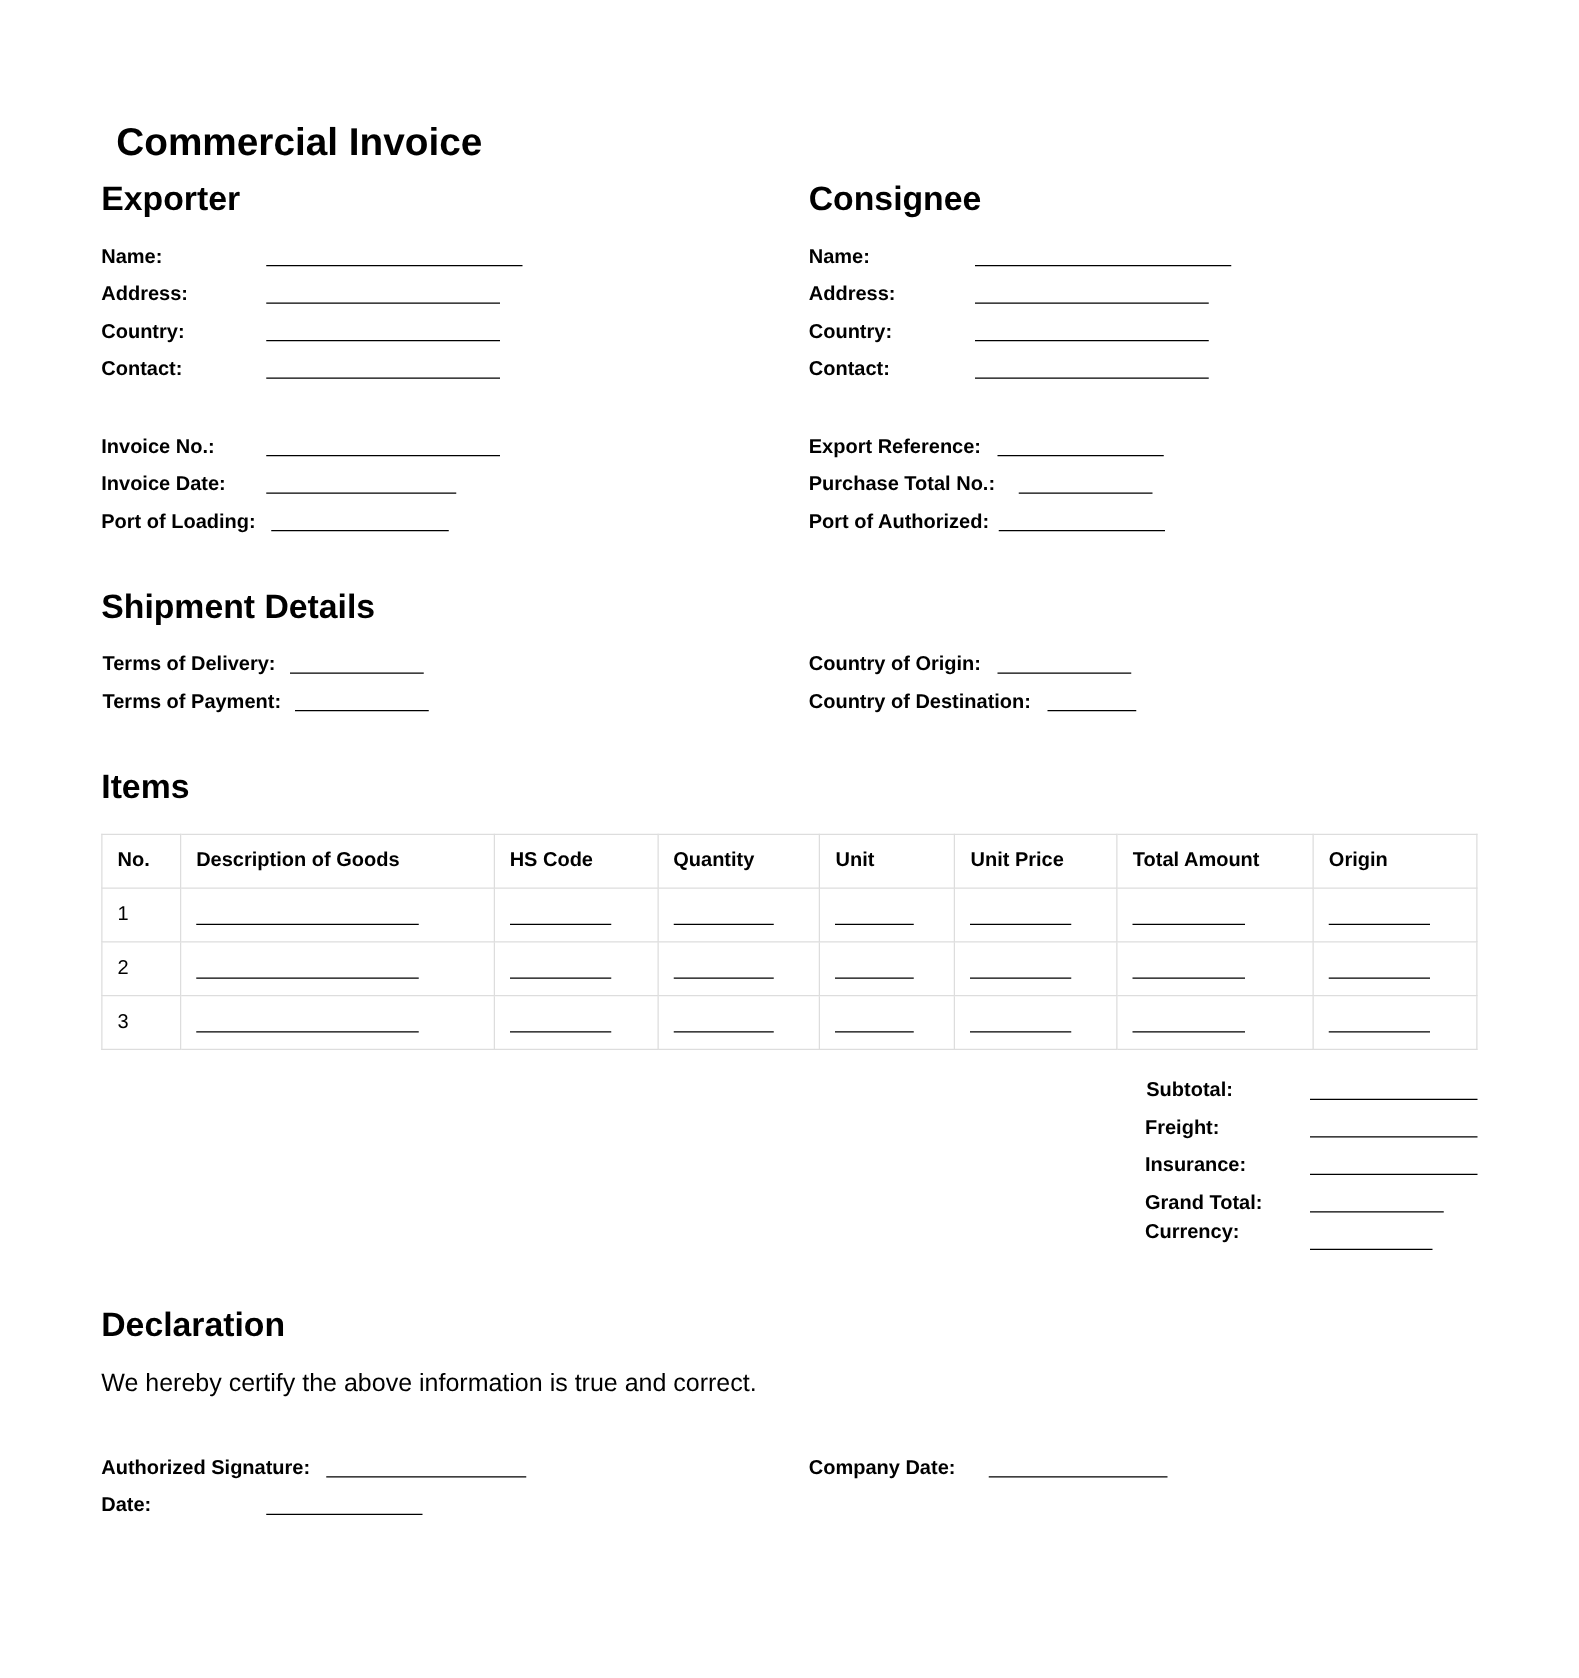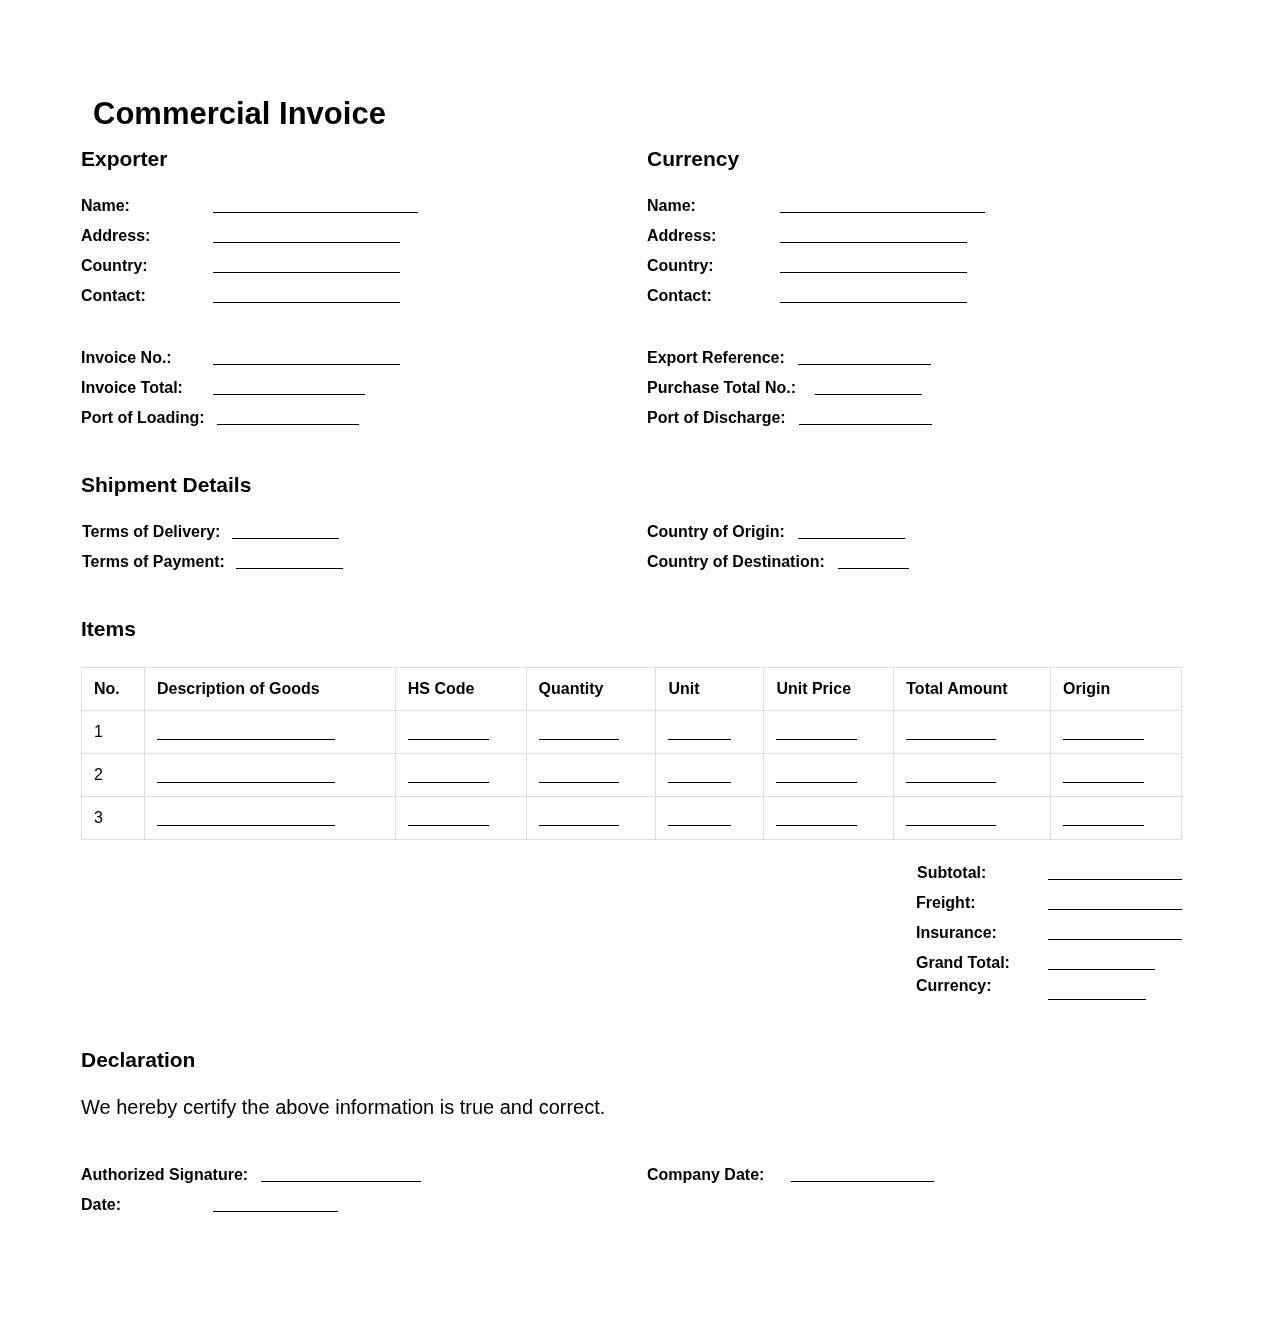--- a/index.html
+++ b/index.html
@@ -1,21 +1,21 @@
 <!DOCTYPE html>
 <html><head>
 <meta charset="utf-8">
 <style>
   html, body { margin: 0; padding: 0; background: #ffffff; }
   body {
     width: 1263px; height: 1342px; position: relative; overflow: hidden;
     font-family: "Liberation Sans", sans-serif; color: #000;
   }
   h1.title { position: absolute; left: 81px; top: 82px; margin: 12px; font-size: 31px; font-weight: bold; line-height: 40px; }
-  h2.sec { position: absolute; margin: 0; font-size: 21px; font-weight: bold; line-height: 30px; }
+  h2.sec { position: absolute; margin: 0; font-size: 27px; font-weight: bold; line-height: 30px; }
   .lbl { position: absolute; font-size: 16px; font-weight: bold; line-height: 20px; white-space: nowrap; }
   .blank { position: absolute; height: 0; border-bottom: 1.3px solid #000; }
   table.items {
     position: absolute; left: 81px; top: 667px; width: 1101px;
     border-collapse: collapse; font-size: 16px;
   }
   table.items th, table.items td {
     border: 1px solid #dddddd; text-align: left; padding: 0 12px; vertical-align: middle;
   }
   table.items th { height: 42px; font-weight: bold; }
@@ -33,45 +33,45 @@
   <span class="lbl" style="left:81px; top:196px;">Name:</span>
   <div class="blank" style="left:213px; top:212px; width:205px;"></div>
   <span class="lbl" style="left:81px; top:226px;">Address:</span>
   <div class="blank" style="left:213px; top:242px; width:187px;"></div>
   <span class="lbl" style="left:81px; top:256px;">Country:</span>
   <div class="blank" style="left:213px; top:272px; width:187px;"></div>
   <span class="lbl" style="left:81px; top:286px;">Contact:</span>
   <div class="blank" style="left:213px; top:302px; width:187px;"></div>
 </div>
 
-<h2 class="sec" style="left:647px; top:144px;">Currency</h2>
+<h2 class="sec" style="left:647px; top:144px;">Consignee</h2>
 <div>
   <span class="lbl" style="left:647px; top:196px;">Name:</span>
   <div class="blank" style="left:780px; top:212px; width:205px;"></div>
   <span class="lbl" style="left:647px; top:226px;">Address:</span>
   <div class="blank" style="left:780px; top:242px; width:187px;"></div>
   <span class="lbl" style="left:647px; top:256px;">Country:</span>
   <div class="blank" style="left:780px; top:272px; width:187px;"></div>
   <span class="lbl" style="left:647px; top:286px;">Contact:</span>
   <div class="blank" style="left:780px; top:302px; width:187px;"></div>
 </div>
 
 <div>
   <span class="lbl" style="left:81px; top:348px;">Invoice No.:</span>
   <div class="blank" style="left:213px; top:364px; width:187px;"></div>
-  <span class="lbl" style="left:81px; top:378px;">Invoice Total:</span>
+  <span class="lbl" style="left:81px; top:378px;">Invoice Date:</span>
   <div class="blank" style="left:213px; top:394px; width:152px;"></div>
   <span class="lbl" style="left:81px; top:408px;">Port of Loading:</span>
   <div class="blank" style="left:217px; top:424px; width:142px;"></div>
 
   <span class="lbl" style="left:647px; top:348px;text-align:right;">Export Reference:</span>
   <div class="blank" style="left:798px; top:364px; width:133px;"></div>
   <span class="lbl" style="left:647px; top:378px;">Purchase Total No.:</span>
   <div class="blank" style="left:815px; top:394px; width:107px;"></div>
-  <span class="lbl" style="left:647px; top:408px;">Port of Discharge:</span>
+  <span class="lbl" style="left:647px; top:408px;">Port of Authorized:</span>
   <div class="blank" style="left:799px; top:424px; width:133px;"></div>
 </div>
 
 <h2 class="sec" style="left:81px; top:470px;">Shipment Details</h2>
 <div>
   <span class="lbl" style="left:82px; top:522px;">Terms of Delivery:</span>
   <div class="blank" style="left:232px; top:538px; width:107px;"></div>
   <span class="lbl" style="left:82px; top:552px;">Terms of Payment:</span>
   <div class="blank" style="left:236px; top:568px; width:107px;"></div>
 

